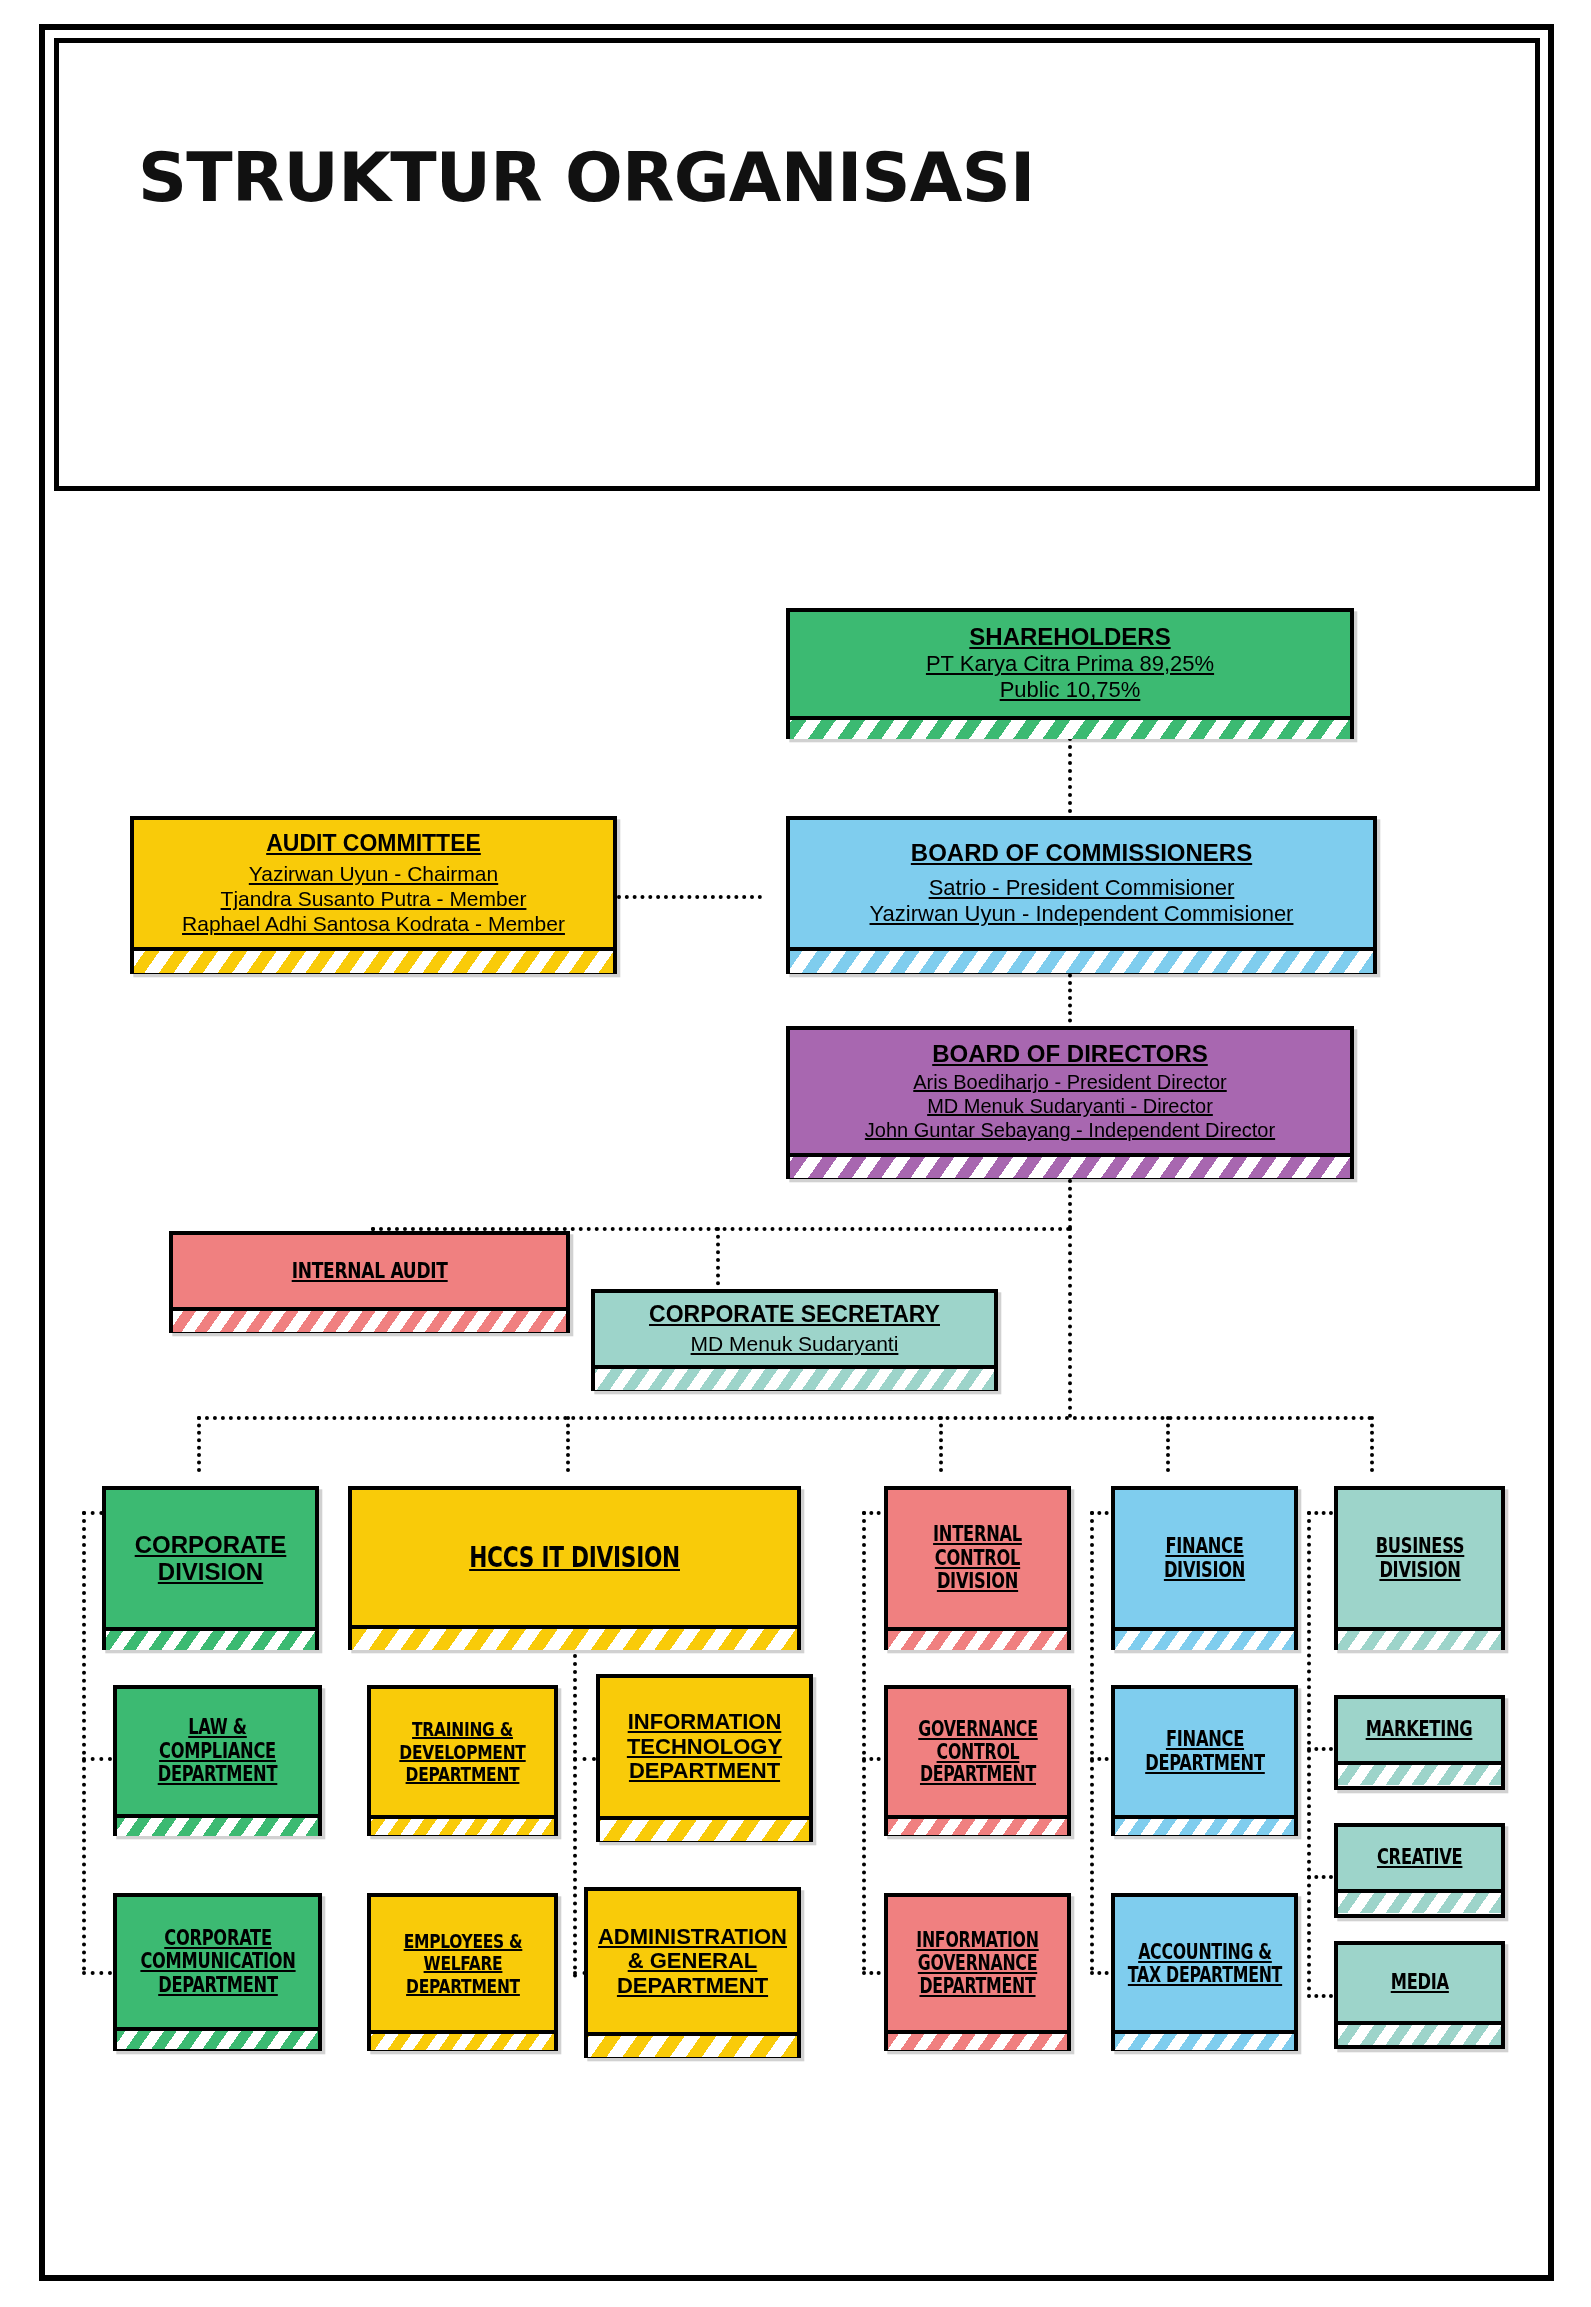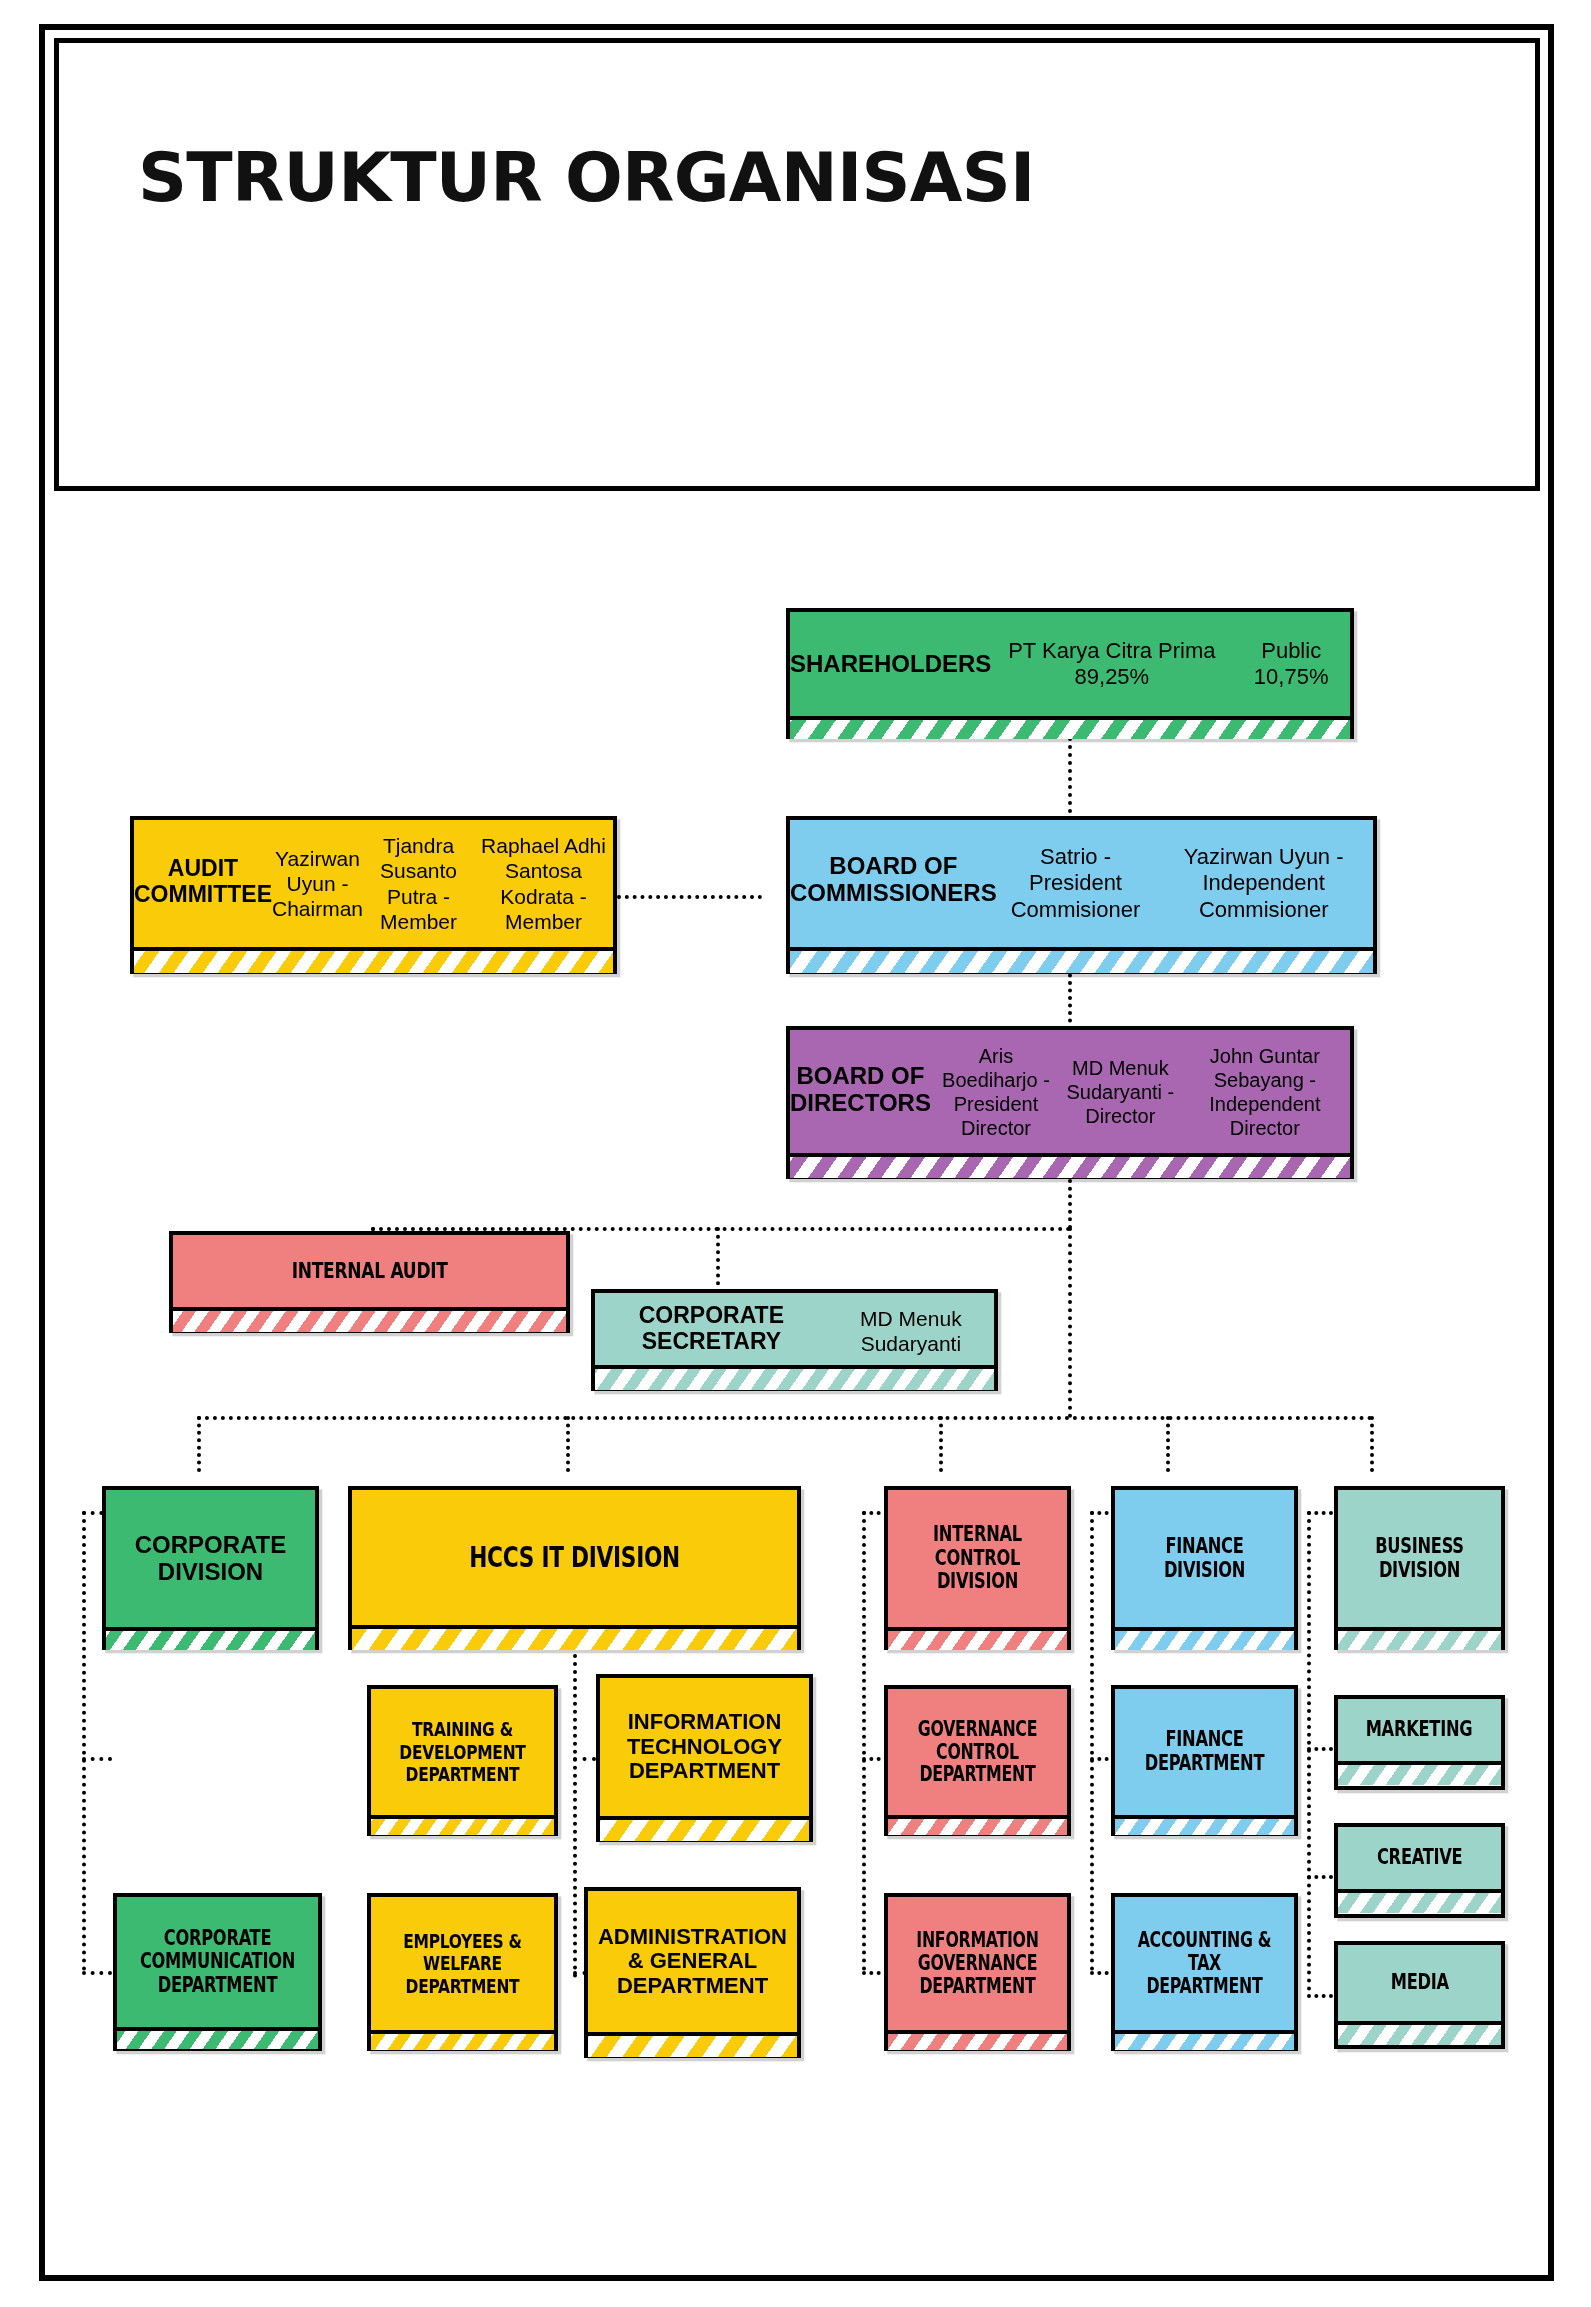--- a/index.html
+++ b/index.html
@@ -9,22 +9,22 @@
   
   .frame-outer{position:absolute;left:39px;top:24px;width:1515px;height:2257px;border:6.6px solid #000;box-sizing:border-box;}
   .frame-title{position:absolute;left:54px;top:38px;width:1486px;height:453px;border:5.3px solid #000;box-sizing:border-box;background:#fff;}
 
   .title-main{position:absolute;left:138px;top:138px;font-size:68px;font-weight:bold;letter-spacing:-0.7px;color:#111;white-space:nowrap;font-family:"DejaVu Sans", sans-serif;}
   .title-sub{position:absolute;left:139px;top:233px;font-size:43px;color:#4d4d4d;letter-spacing:0.7px;white-space:nowrap;font-family:"DejaVu Sans", sans-serif;font-weight:300;}
 
   
   .node{position:absolute;box-sizing:border-box;border:4.6px solid #000;background:#fff;
         box-shadow:3.3px 3.3px 0 rgba(0,0,0,.18);}
-  .node .body{display:flex;align-items:center;justify-content:center;
-        text-align:center;box-sizing:border-box;width:100%;}
+  .node .body{display:flex;align-items:center;justify-content:center;flex-direction:column;
+        text-align:center;box-sizing:border-box;width:100%;text-decoration:underline;}
   .node .stripe{width:100%;border-top:4.6px solid #000;box-sizing:border-box;}
 
   .ttl{font-weight:bold;line-height:1.12;}
   .sub{line-height:1.2;}
 
   
   .cond{font-family:"DejaVu Sans Condensed","Liberation Sans Narrow","Liberation Sans",sans-serif;
         font-weight:bold;letter-spacing:-0.3px;transform:scaleX(.86);transform-origin:center;}
 
   
@@ -142,20 +142,26 @@
     <div class="stripe" style="height:25px;background:repeating-linear-gradient(-55deg,#9DD4CA 0 10.5px,#ffffff 10.5px 21px);"></div>
   </div>
 
   <div class="node" style="left:102px;top:1486px;width:217px;height:164px;">
     <div class="body" style="height:137px;background:#3CBA72;">
       <div class="ttl" style="font-size:24px;">CORPORATE DIVISION</div>
     </div>
     <div class="stripe" style="height:23px;background:repeating-linear-gradient(-55deg,#3CBA72 0 10.5px,#ffffff 10.5px 21px);"></div>
   </div>
 
+  <div class="node" style="left:113px;top:1685px;width:209px;height:151px;">
+    <div class="body" style="height:125px;background:#3CBA72;">
+      <div class="ttl cond" style="font-size:21px;width:197px;">LAW &amp; COMPLIANCE DEPARTMENT</div>
+    </div>
+    <div class="stripe" style="height:22px;background:repeating-linear-gradient(-55deg,#3CBA72 0 10.5px,#ffffff 10.5px 21px);"></div>
+  </div>
 
   <div class="node" style="left:113px;top:1893px;width:209px;height:158px;">
     <div class="body" style="height:130px;background:#3CBA72;">
       <div class="ttl cond" style="font-size:21px;width:210px;">CORPORATE COMMUNICATION DEPARTMENT</div>
     </div>
     <div class="stripe" style="height:22px;background:repeating-linear-gradient(-55deg,#3CBA72 0 10.5px,#ffffff 10.5px 21px);"></div>
   </div>
 
   <div class="node" style="left:348px;top:1486px;width:453px;height:164px;">
     <div class="body" style="height:135px;background:#F9CB09;">

